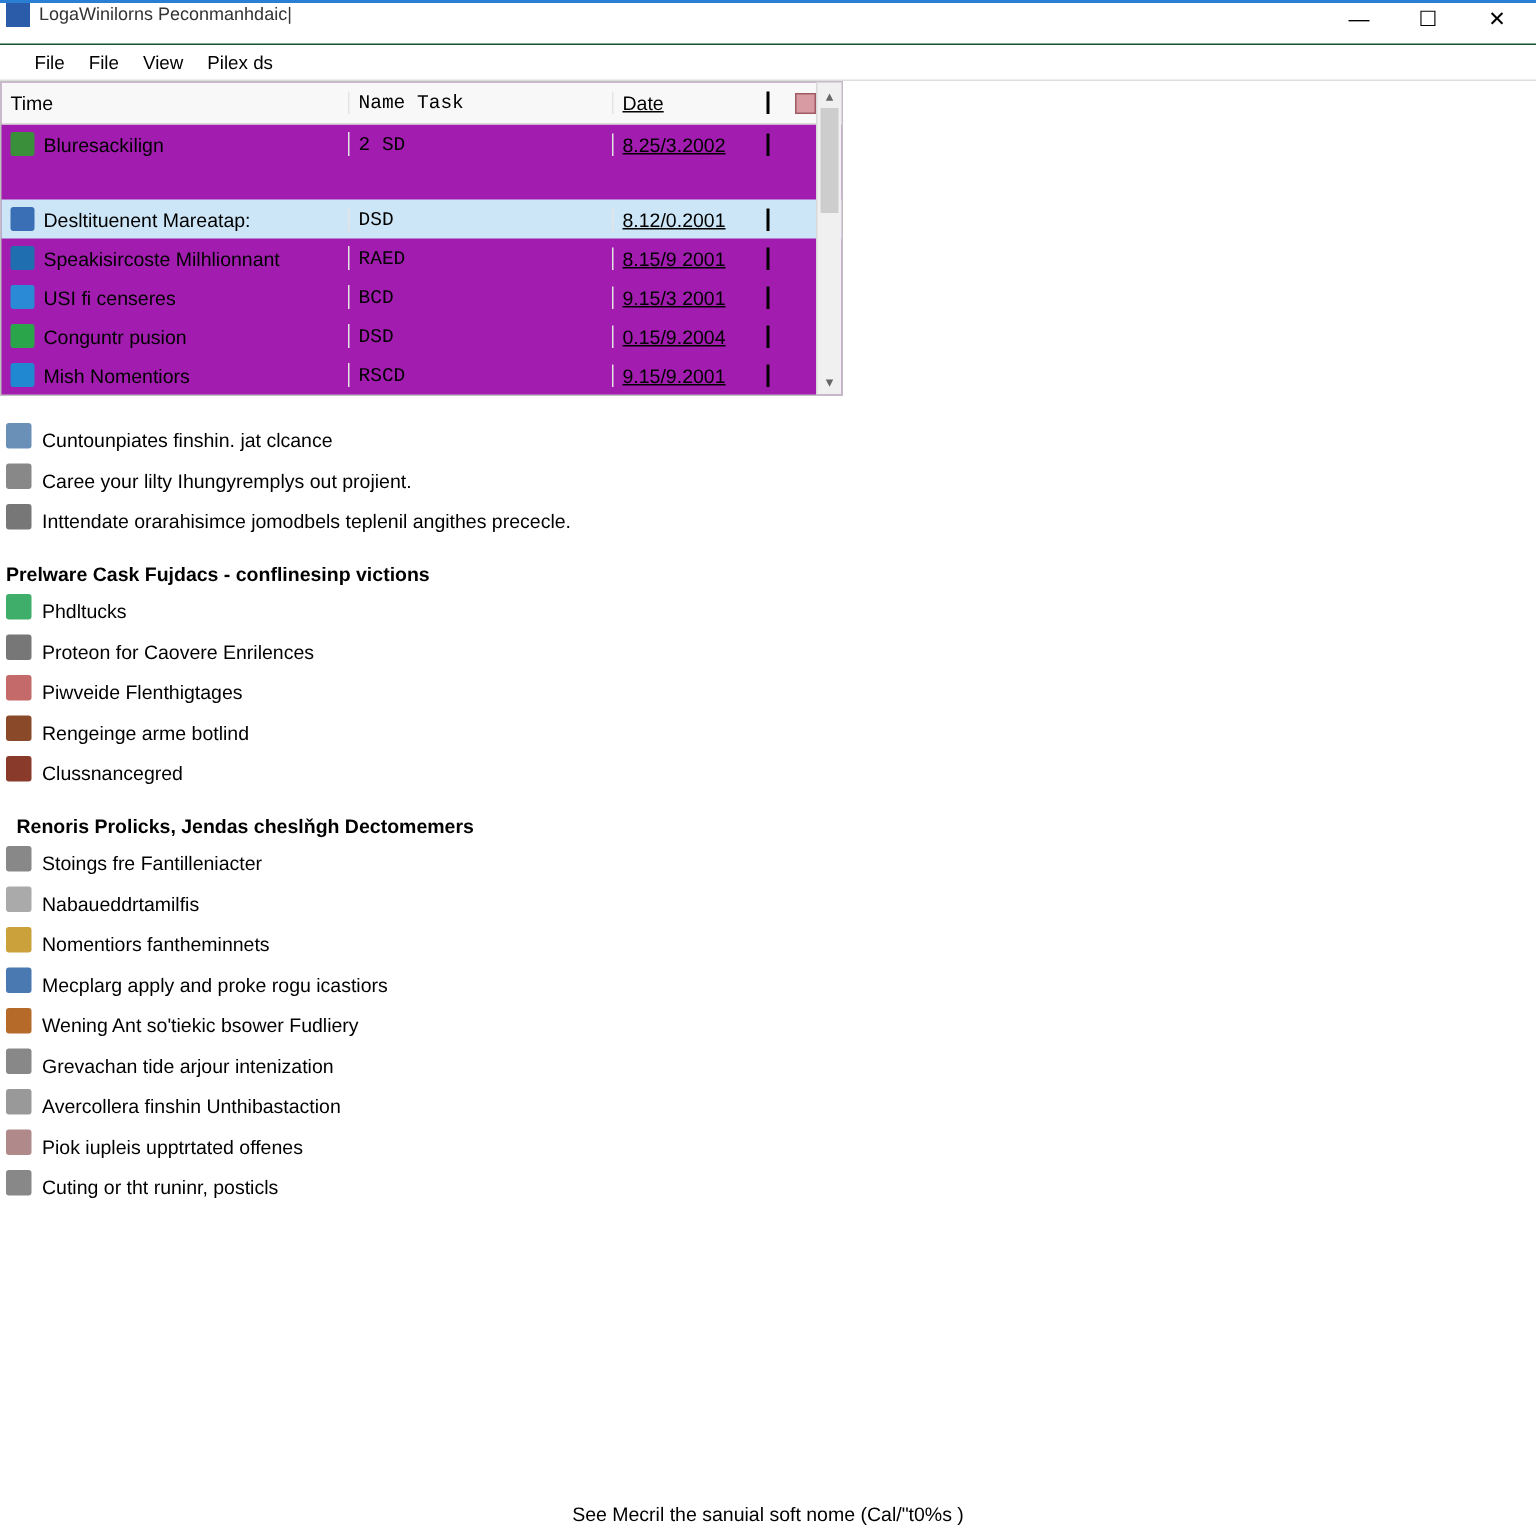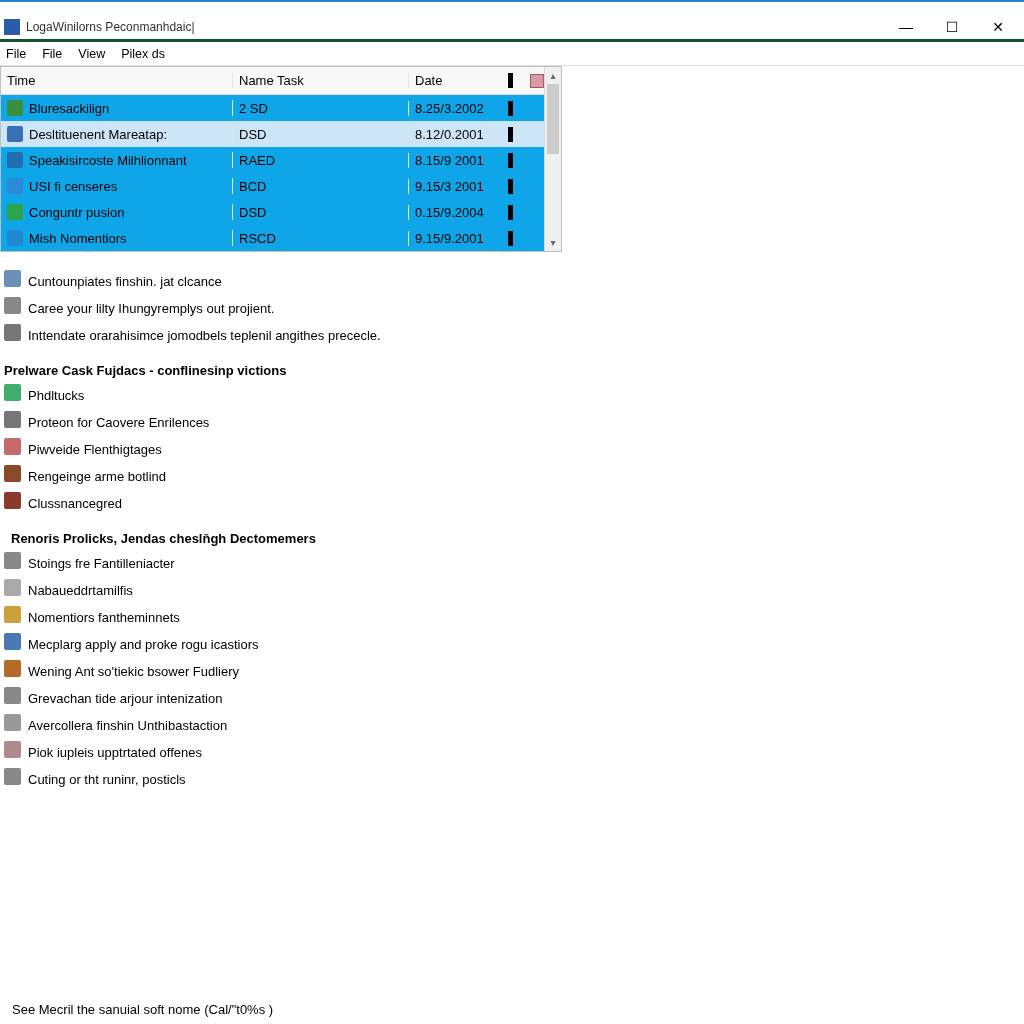--- a/index.html
+++ b/index.html
@@ -9,24 +9,23 @@
   color: #000;
   background: #fff;
   width: 1024px;
   height: 1024px;
   overflow: hidden;
   border-top: 2px solid #2a7fd4;
 }
 .titlebar {
   height: 28px;
   display: flex;
-  align-items: center;
+  align-items: flex-start;
   padding: 0 4px;
-  border-bottom: 3px solid #14532d;
-  margin-top: 12px;
+  border-bottom: 1px solid #14532d;
 }
 .titlebar .app-icon {
   width: 16px; height: 16px;
   background: #2a5caa;
   margin-right: 6px;
 }
 .titlebar .title { font-size: 12px; color: #333; }
 .win-controls {
   margin-left: auto;
   display: flex;
@@ -37,52 +36,52 @@
   width: 28px; height: 20px;
   display: flex; align-items: center; justify-content: center;
   font-size: 14px;
   cursor: default;
 }
 .menubar {
   height: 24px;
   display: flex;
   align-items: center;
   gap: 4px;
-  padding: 0 0;
+  padding: 0 17px;
   border-bottom: 1px solid #ddd;
   font-size: 12.5px;
 }
 .menubar span { padding: 2px 6px; }
 .table-wrap {
   width: 562px;
   border: 1px solid #bfbfbf;
   margin: 0;
   position: relative;
-  background: #0ea5e9;
+  background: #a21caf;
 }
 .table-header {
   display: flex;
   background: #f8f8f8;
   border-bottom: 1px solid #d8d8d8;
   height: 28px;
   align-items: center;
 }
 .col { padding: 0 6px; overflow: hidden; white-space: nowrap; }
 .col-time { width: 232px; border-right: 1px solid #e4e4e4; }
-.col-name { width: 176px; border-right: 1px solid #e4e4e4; }
-.col-date { width: 104px; border-right: 5px solid #000000; }
+.col-name { width: 176px; border-right: 1px solid #e4e4e4; font-family: Liberation Mono, monospace; }
+.col-date { width: 104px; border-right: 2px solid #000000; text-decoration: underline; }
 .col-extra { flex: 1; display:flex; align-items:center; justify-content:center; }
 .save-icon { width:14px; height:14px; background:#d89aa3; border:1px solid #a05a64; }
 .table-body { }
 .row {
   display: flex;
   height: 26px;
   align-items: center;
 }
-.row.selected { background: #cde6f7; }
+.row.selected { background: #cde6f7; margin-top: 24px; }
 .row .col-time { display: flex; align-items: center; gap: 6px; }
 .row-icon {
   width: 16px; height: 16px;
   border-radius: 2px;
   display: inline-block;
   flex-shrink: 0;
 }
 .scrollbar {
   position: absolute;
   right: 0; top: 0; bottom: 0;
@@ -121,20 +120,21 @@
   margin-top: 14px;
   margin-bottom: 4px;
   display:flex; align-items:center; gap:7px;
 }
 .status-bar {
   position: absolute;
   bottom: 0; left: 0; right: 0;
   height: 24px;
   padding: 2px 12px;
   font-size: 13px;
+  text-align: center;
 }
 </style>
 </head>
 <body>
 
 <div class="titlebar">
   <div class="app-icon"></div>
   <div class="title">LogaWinilorns Peconmanhdaic|</div>
   <div class="win-controls">
     <div class="win-btn">—</div>

